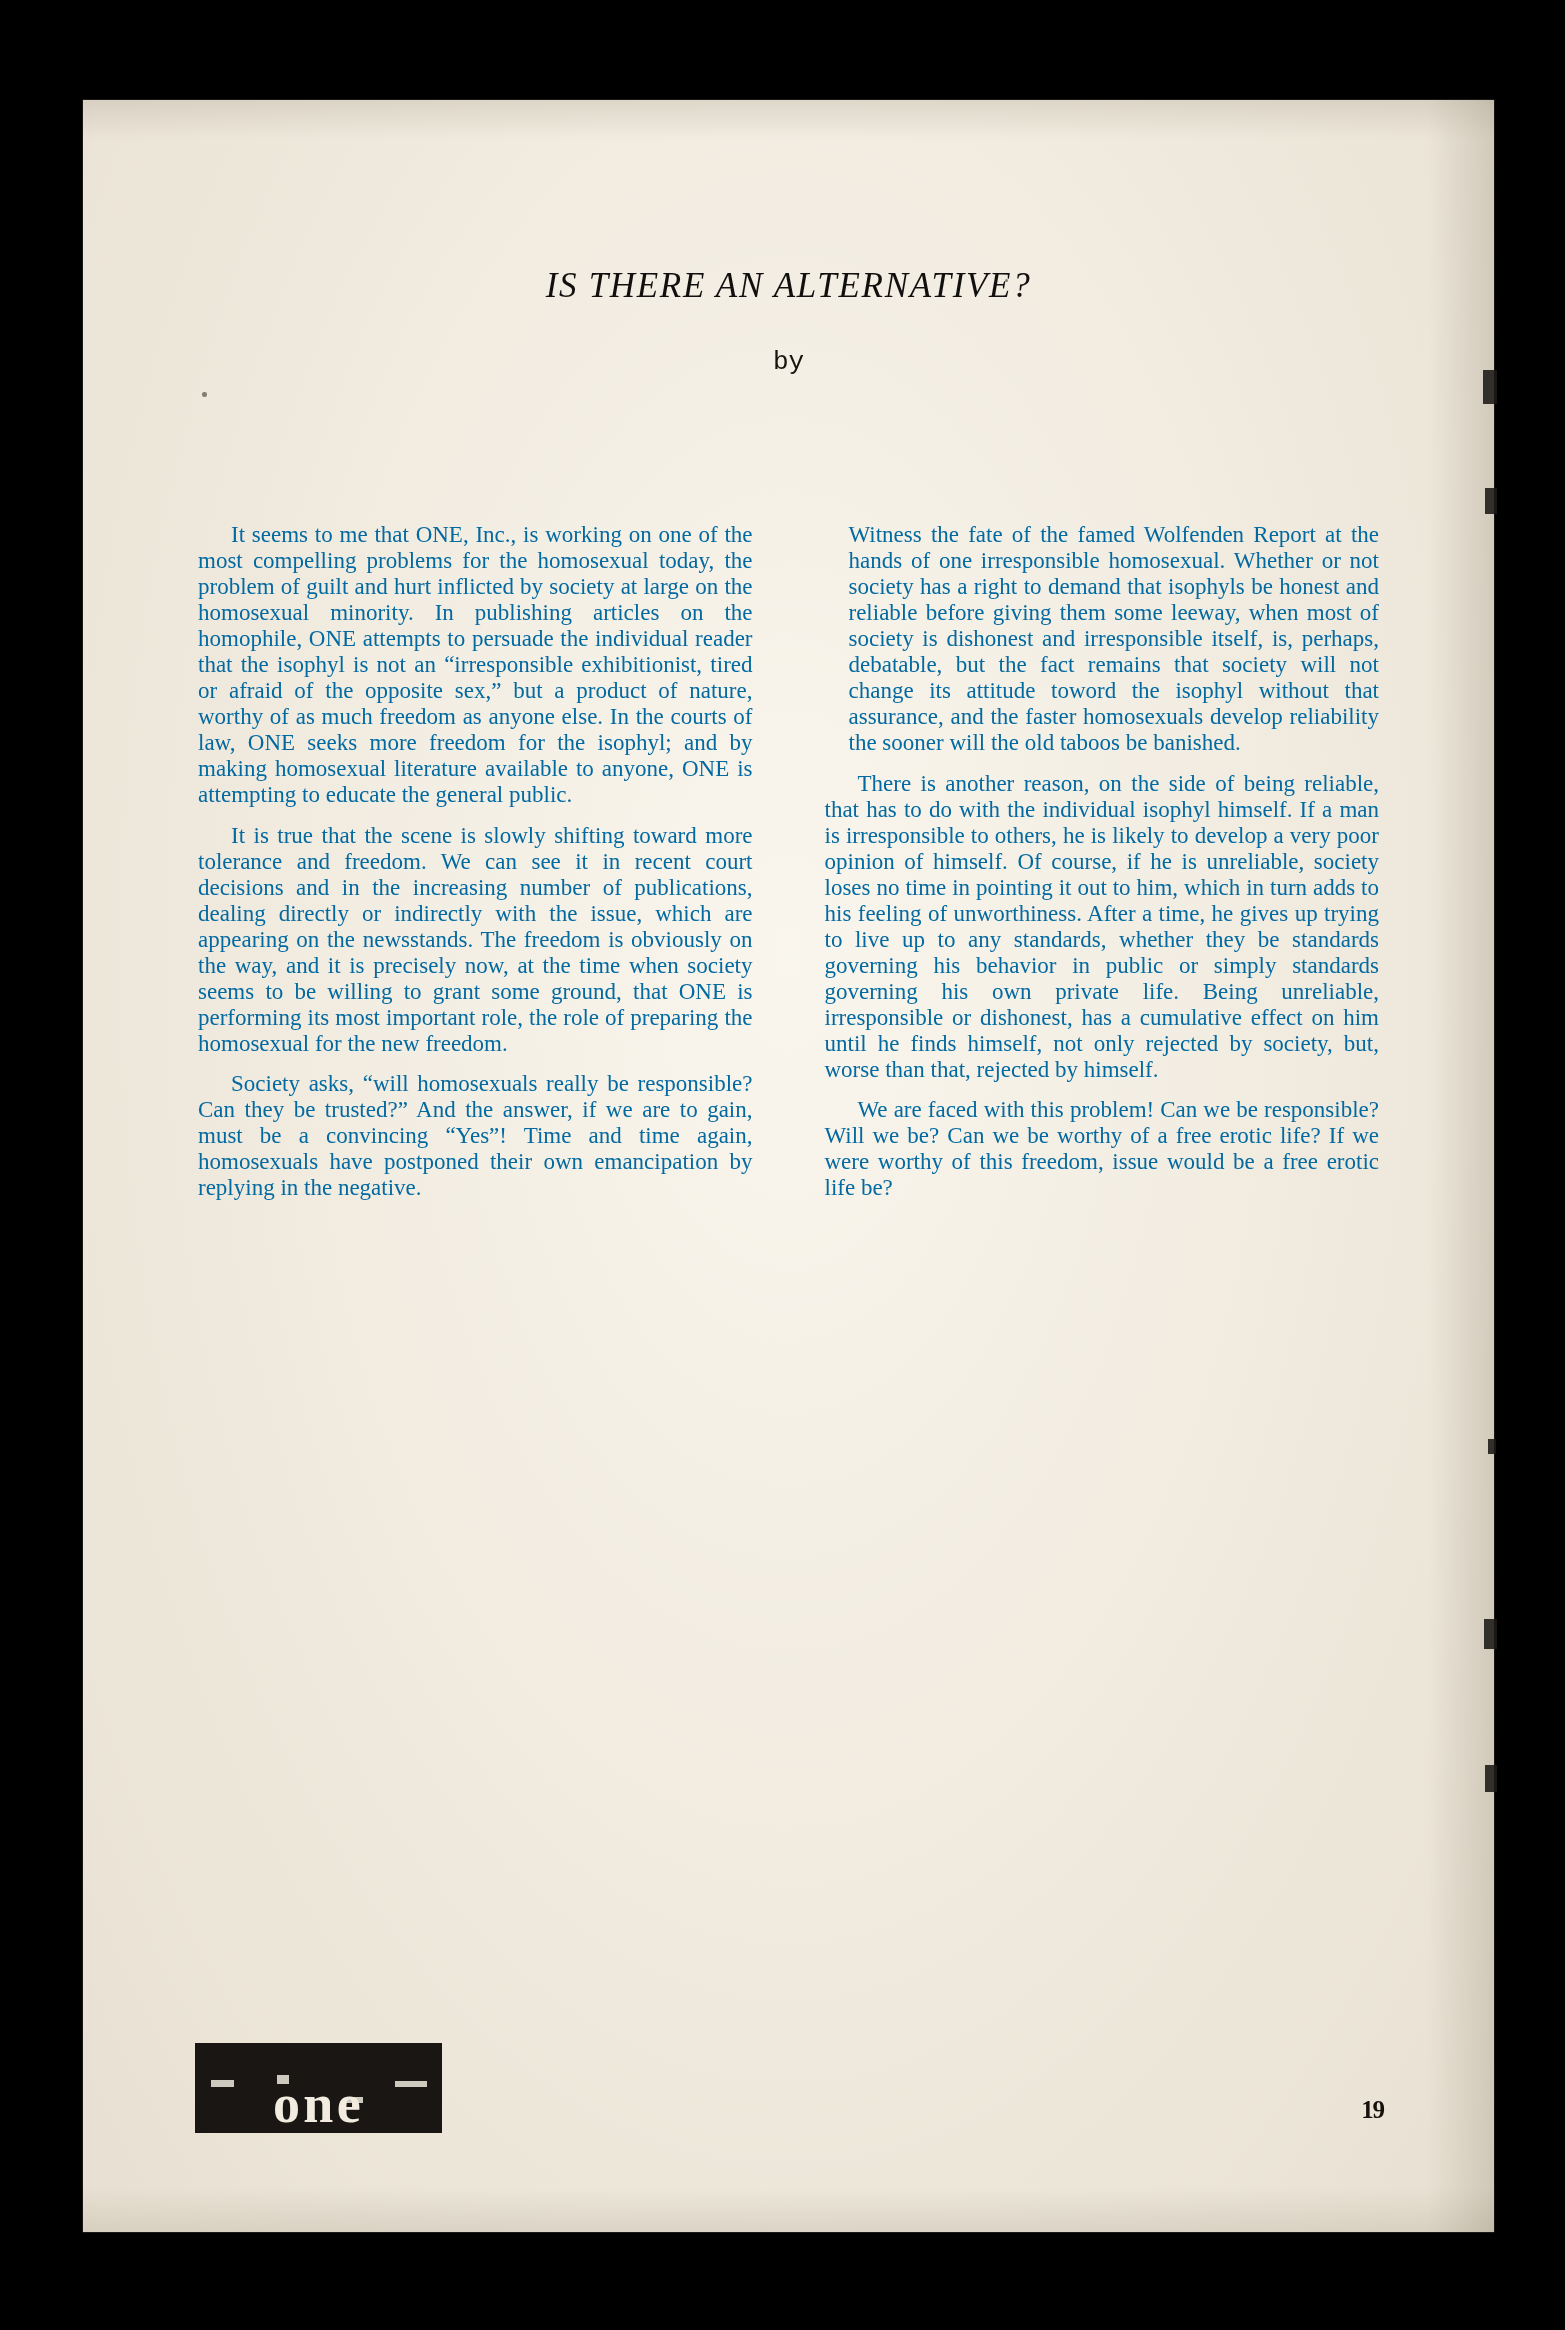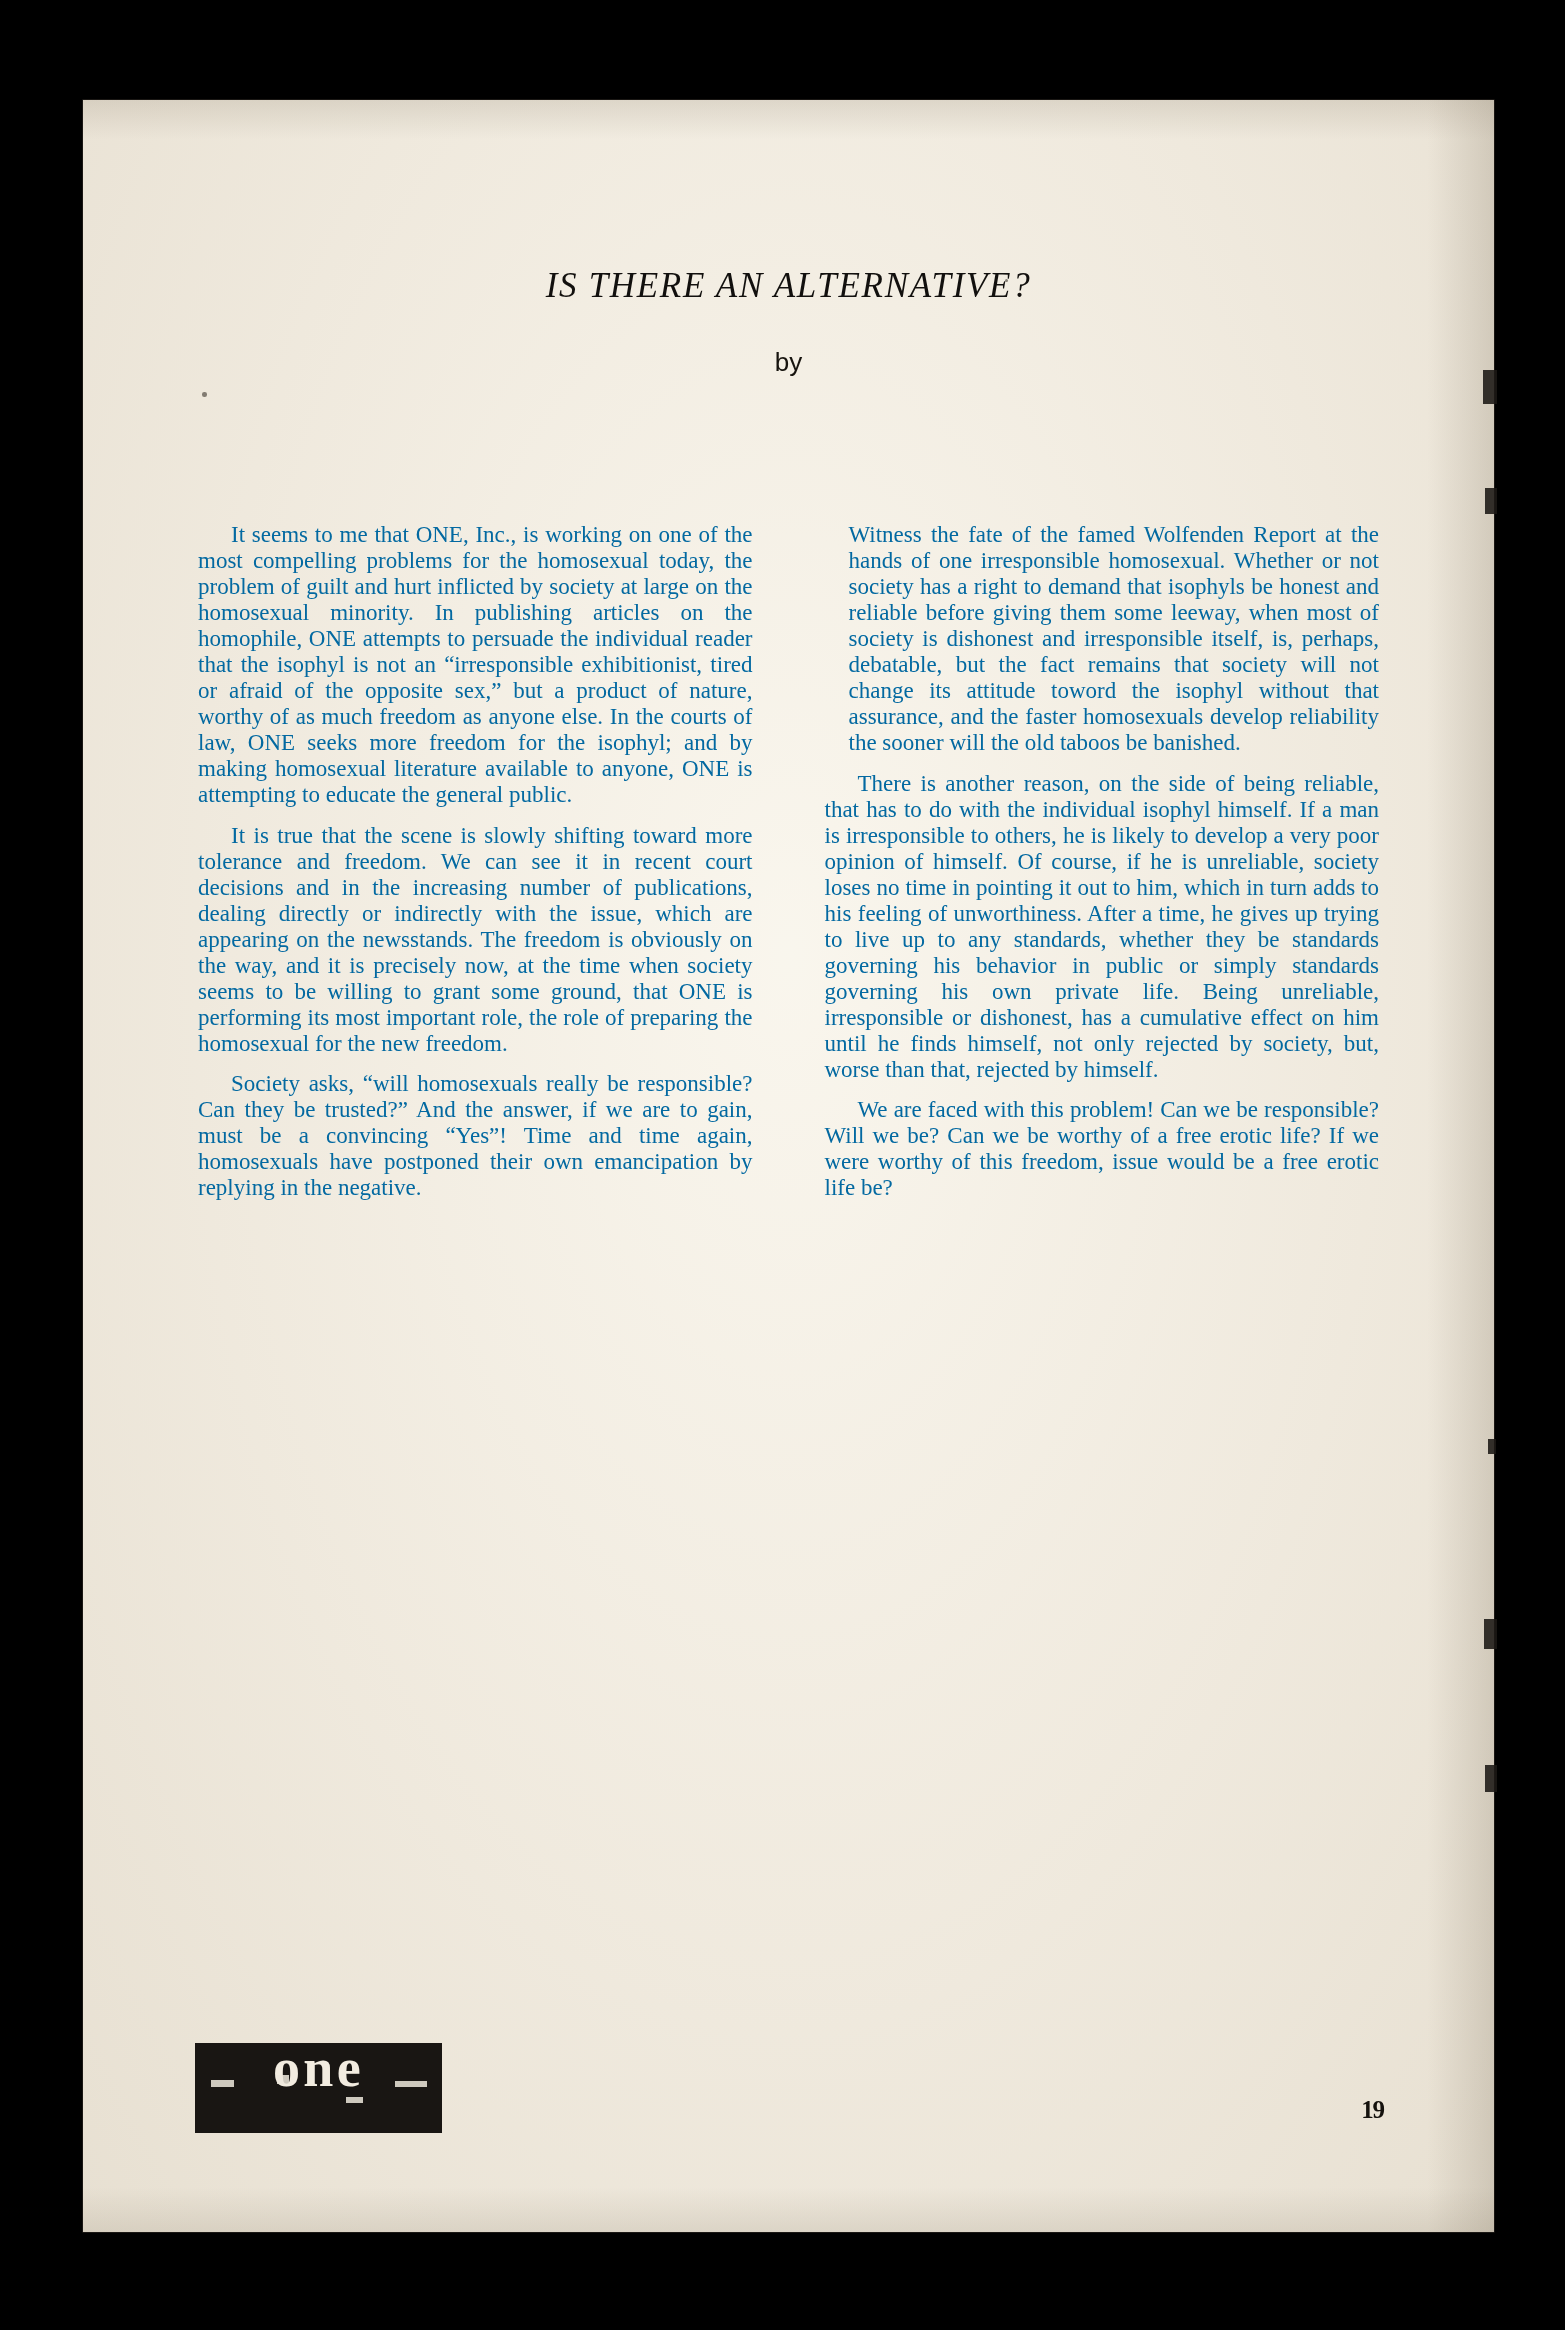--- a/index.html
+++ b/index.html
@@ -80,21 +80,21 @@
     white-space: nowrap;
   }
 
   .byline-by {
     position: absolute;
     left: 0; right: 0;
     top: 247px;
     text-align: center;
     font-size: 26px;
     color: #17140f;
-    font-family: Liberation Sans, sans-serif;
+    font-family: Liberation Mono, monospace;
   }
 
   .author {
     position: absolute;
     left: 0; right: 0;
     top: 308px;
     text-align: center;
     font-size: 28px;
     letter-spacing: 1.1px;
     color: #17140f;
@@ -129,21 +129,21 @@
 
   
   .logo-block {
     position: absolute;
     left: 112px;
     bottom: 99px;
     width: 247px;
     height: 90px;
     background: #191613;
     display: flex;
-    align-items: flex-start;
+    align-items: flex-end;
     justify-content: center;
     margin-top: 40px;
   }
   .logo-block .logo-text {
     color: #f2ece0;
     font-family: "Liberation Serif", serif;
     font-weight: bold;
     font-size: 54px;
     letter-spacing: 3.4px;
     line-height: 1;

